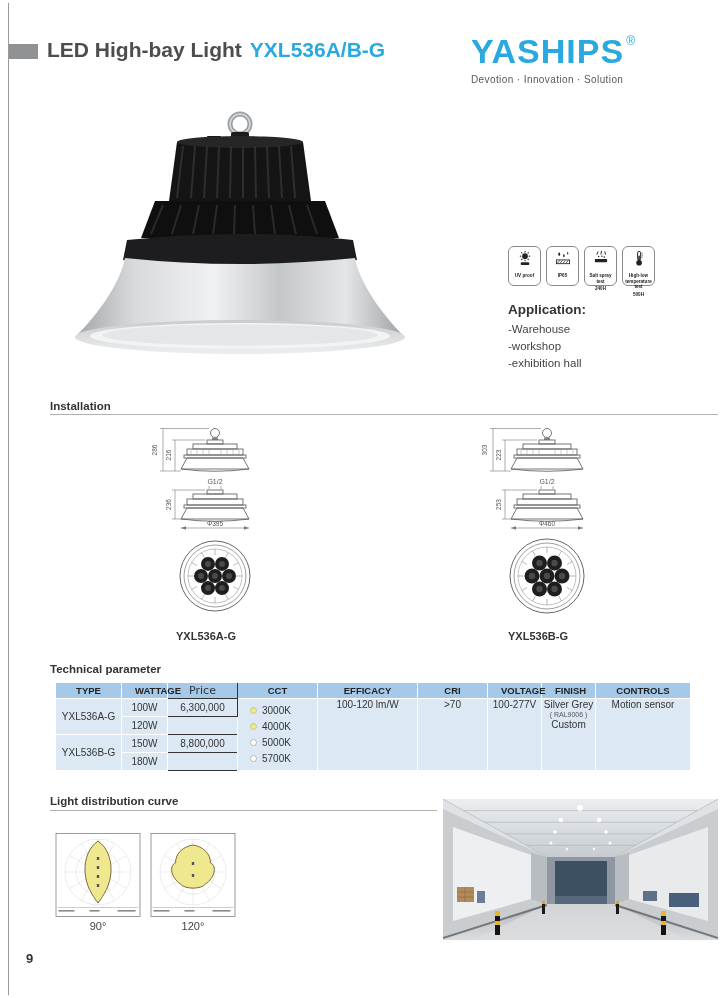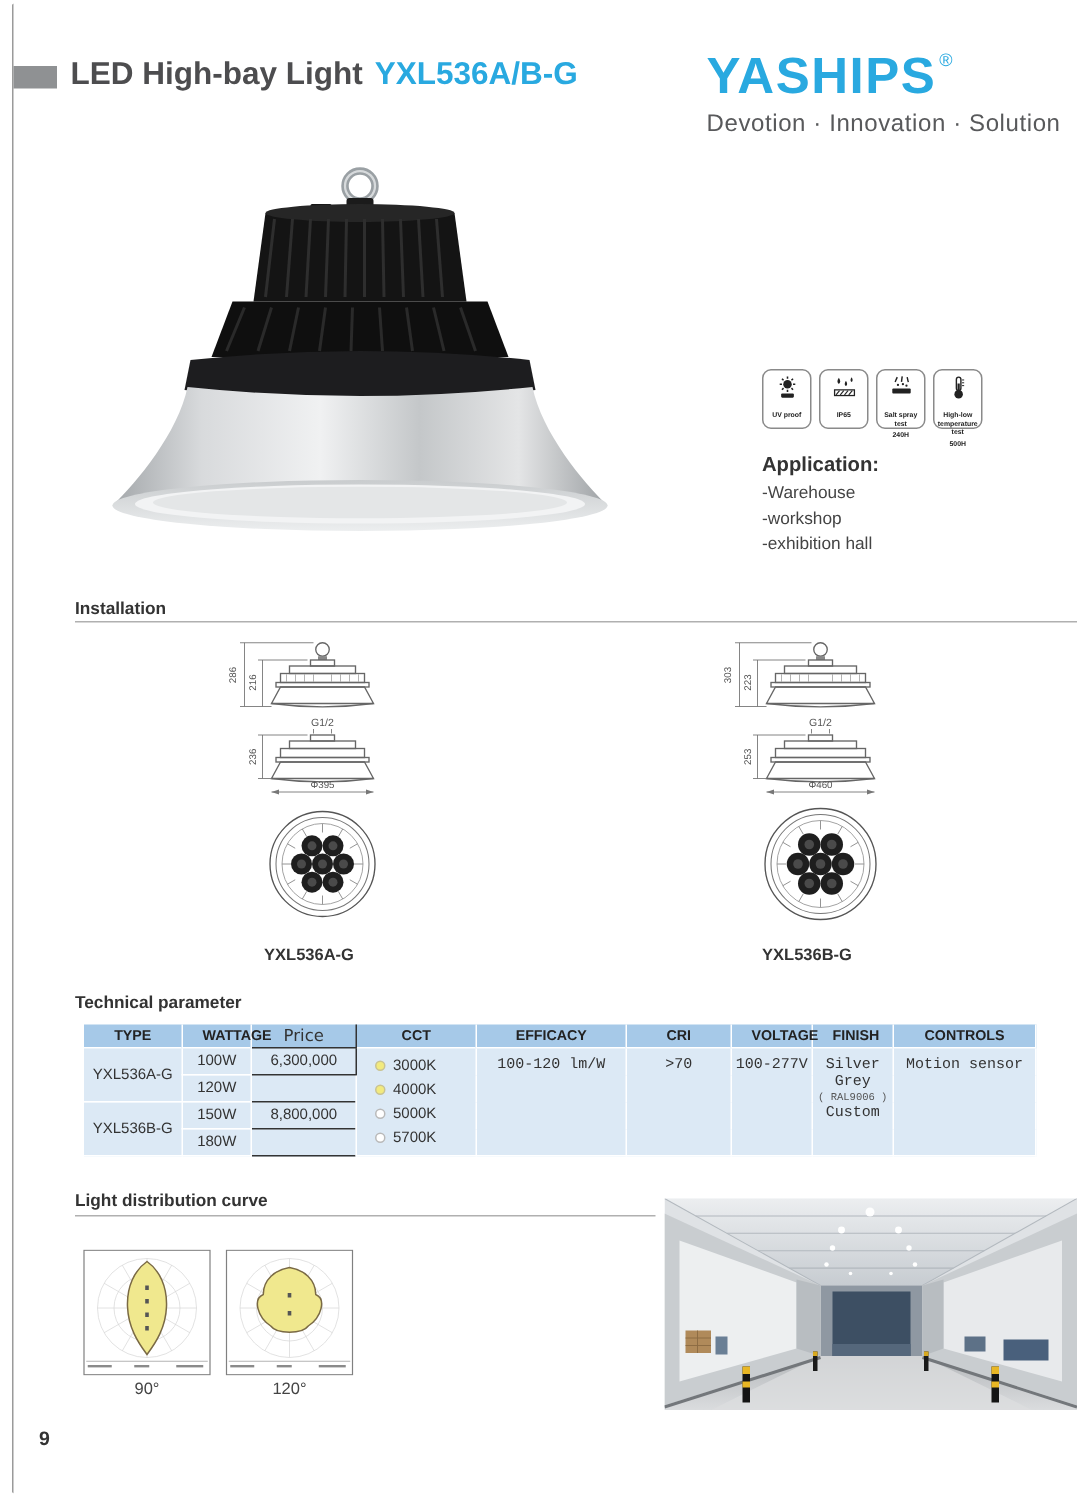--- a/index.html
+++ b/index.html
@@ -8,21 +8,21 @@
   .left-rule{position:absolute;left:8px;top:0;width:1px;height:998px;background:#9a9a9a;}
 
   
   .accent-bar{position:absolute;left:9px;top:44px;width:29px;height:15px;background:#8f9193;}
   .title-block{position:absolute;left:47px;top:38px;white-space:nowrap;}
   .title-main{font-size:21px;font-weight:bold;color:#4d4d4f;}
   .title-model{font-size:21px;font-weight:600;color:#29a9e0;margin-left:8px;}
   .logo-block{position:absolute;left:462px;top:34px;width:240px;margin-left:9px;}
   .logo-text{font-size:34px;font-weight:800;color:#29a9e0;letter-spacing:1px;line-height:1;}
   .logo-reg{font-size:12px;font-weight:400;vertical-align:18px;margin-left:2px;color:#29a9e0;}
-  .logo-tagline{font-size:16px;color:#58595b;margin-top:6px;letter-spacing:0.4px;}
+  .logo-tagline{font-size:10px;color:#58595b;margin-top:6px;letter-spacing:0.4px;}
 
   
   .product-photo{position:absolute;left:55px;top:106px;width:370px;height:252px;}
 
   
   .cert-row{position:absolute;left:508px;top:246px;display:flex;gap:5px;}
   .cert-box{width:33px;height:40px;border:1px solid #8a8a8a;border-radius:6px;
             display:flex;flex-direction:column;align-items:center;justify-content:flex-start;
             padding-top:3px;box-sizing:border-box;background:#fff;}
   .cert-cap{font-size:4.6px;font-weight:bold;color:#222;text-align:center;line-height:1.25;margin-top:2px;}
@@ -44,21 +44,21 @@
 
   
   .tech-table{position:absolute;left:55px;top:683px;border-collapse:collapse;table-layout:fixed;width:635px;}
   .tech-table th{background:#a6c9e8;font-size:9.5px;font-weight:bold;color:#222;height:15px;
                  border-left:1px solid #fff;border-right:1px solid #fff;padding:0 13px;}
   .tech-table th.price-head{font-family:"DejaVu Sans",sans-serif;font-size:11px;font-weight:500;color:#333;
                  border-left:1px solid #333;border-right:1px solid #333;border-bottom:1px solid #333;}
   .tech-table td{background:#dce9f5;font-size:10px;color:#333;text-align:center;height:17px;
                  border:1px solid #ffffff;padding:0 1px;}
   .tech-table td.price-cell{border:1px solid #333;font-size:10px;}
-  .tech-table td.top-cell{vertical-align:top;padding-top:6px;font-family:Liberation Mono, monospace;}
+  .tech-table td.top-cell{vertical-align:top;padding-top:0;}
   .cct-cell{text-align:left;padding-left:12px !important;}
   .cct-row{display:flex;align-items:center;gap:5px;height:16px;}
   .cct-dot{width:7px;height:7px;border-radius:50%;border:1px solid #b9b9b9;background:#fff;box-sizing:border-box;}
   .cct-dot.selected{background:#f2ea7e;border-color:#c9c392;}
   .cct-label{font-size:10px;color:#333;}
   .finish-sub{font-size:7px;color:#555;margin:1px 0;}
 
   
   .curve-box{position:absolute;width:86px;height:84px;}
   .curve-label{position:absolute;font-size:11px;color:#444;text-align:center;width:86px;}

